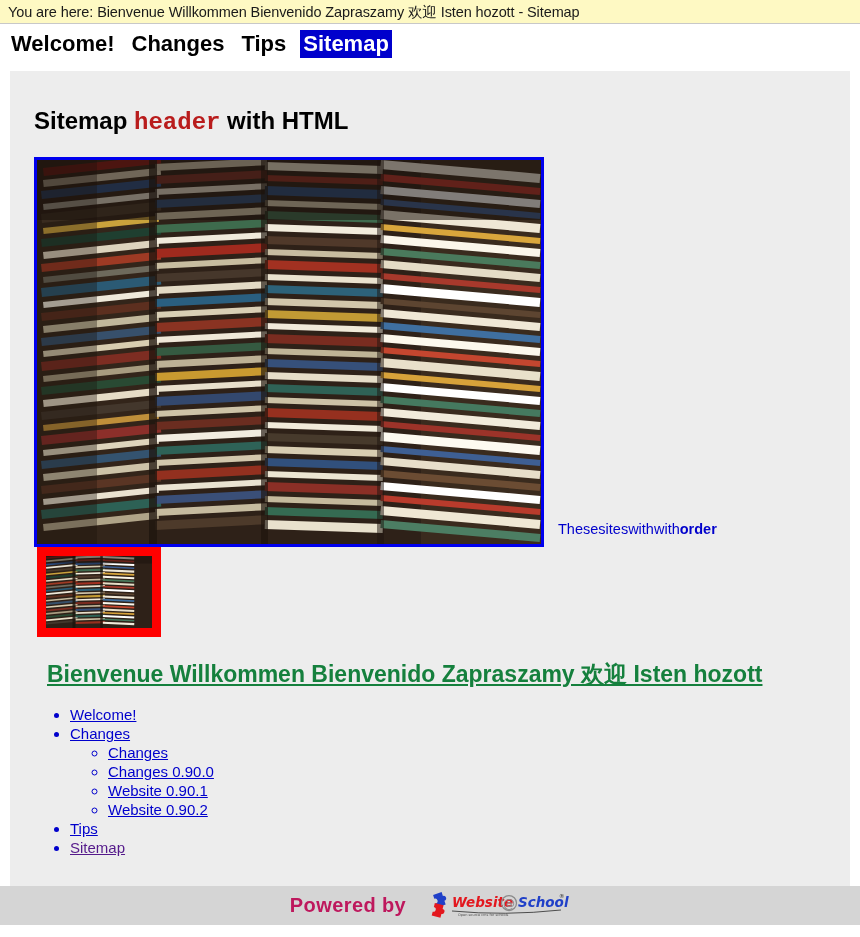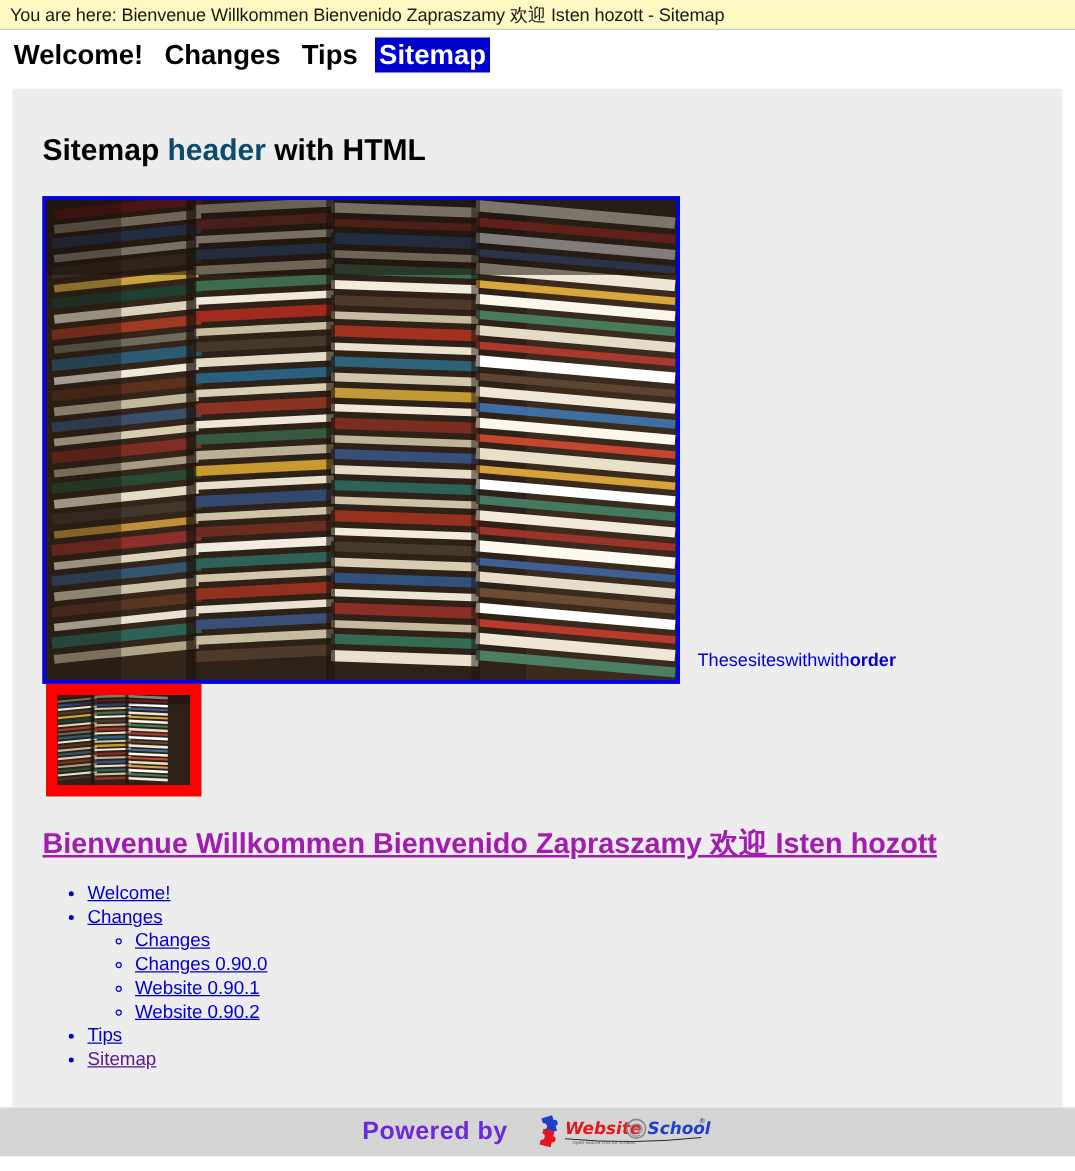--- a/index.html
+++ b/index.html
@@ -89,21 +89,22 @@
     position: absolute;
     left: 24px;
     top: 36px;
     margin: 0;
     font-size: 24px;
     font-weight: bold;
     color: #000000;
     white-space: nowrap;
   }
   .page-title .hl {
-    color: #0c4a6e;
+    color: #b91c1c;
+    font-family: Liberation Mono, monospace;
   }
 
   
   .photo-main {
     position: absolute;
     left: 24px;
     top: 86px;
     width: 504px;
     height: 384px;
     border: 3px solid #0000ee;
@@ -147,21 +148,22 @@
   .sitemap-heading {
     position: absolute;
     left: 24px;
     top: 588px;
     margin: 0;
     font-size: 23px;
     font-weight: bold;
     white-space: nowrap;
   }
   .sitemap-heading a {
-    color: #a21caf;
+    color: #15803d;
+    margin-left: 13px;
   }
 
   
   .sitemap-tree {
     position: absolute;
     left: 30px;
     top: 634px;
     margin: 0;
     padding: 0 0 0 30px;
     list-style: disc;
@@ -202,21 +204,21 @@
     top: 0;
     width: 860px;
     height: 39px;
     display: flex;
     align-items: center;
     justify-content: center;
   }
   .powered-text {
     font-size: 20px;
     font-weight: bold;
-    color: #6d28d9;
+    color: #be185d;
     letter-spacing: 0.4px;
     margin-right: 24px;
   }
   .brand-logo {
     display: block;
   }
 </style>
 </head>
 <body>
 

